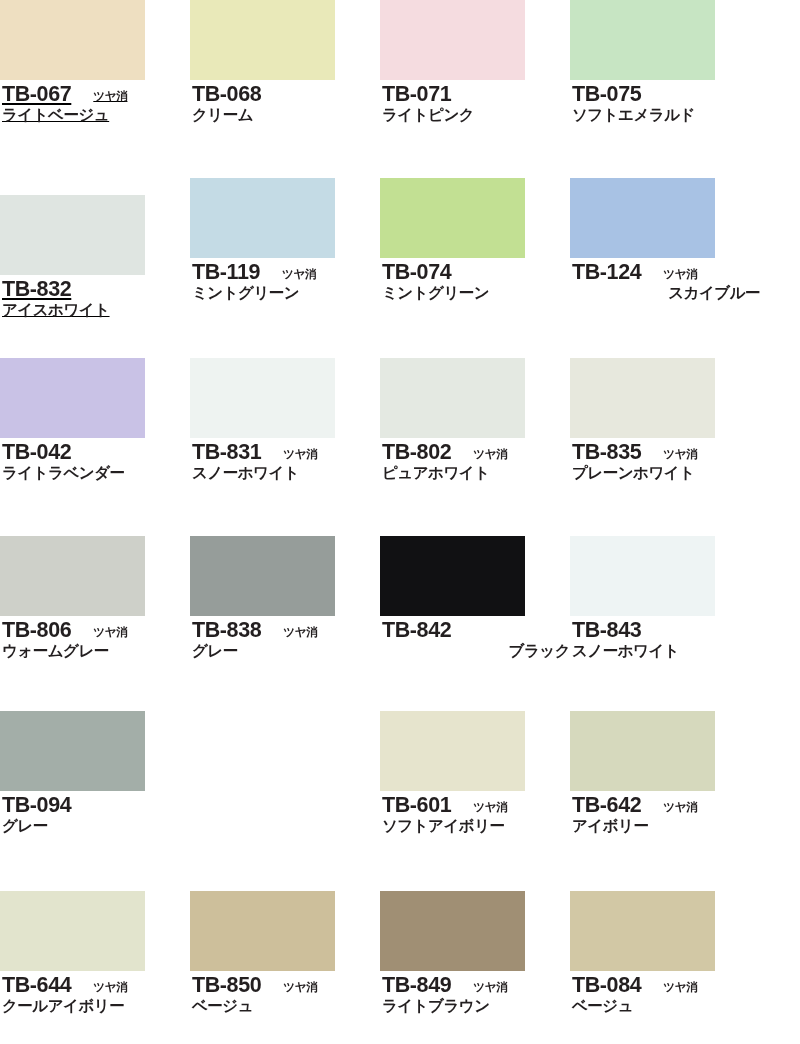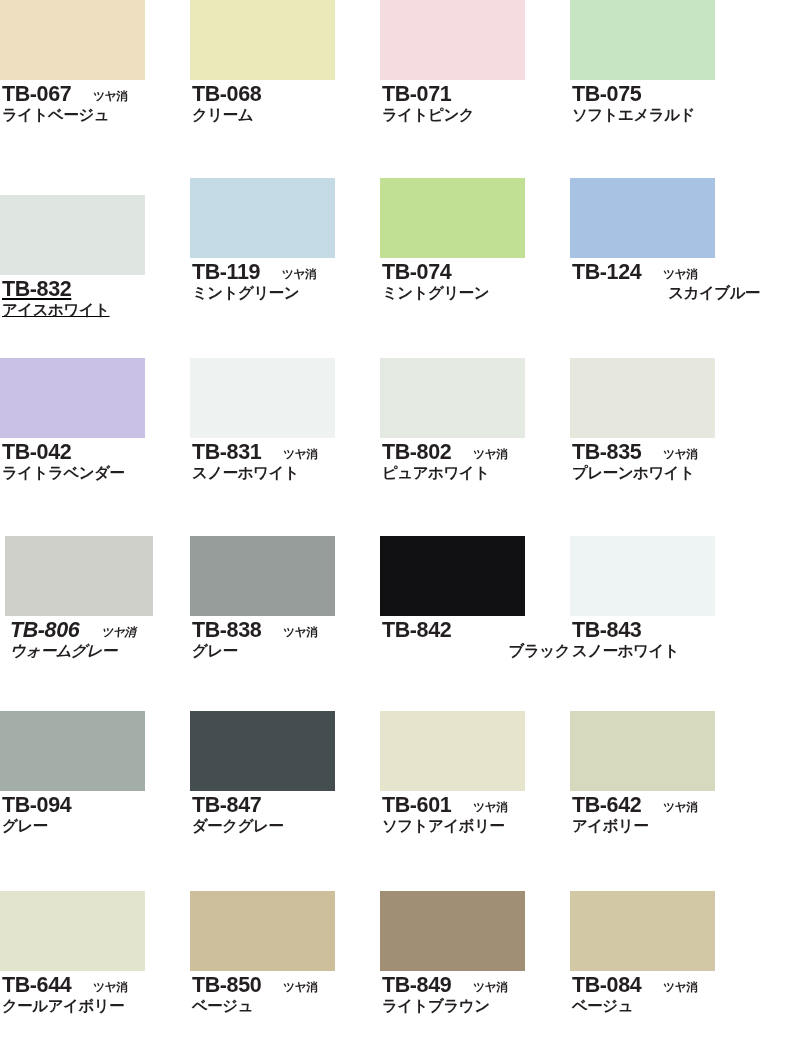--- a/index.html
+++ b/index.html
@@ -67,21 +67,21 @@
     line-height: 1.18;
     letter-spacing: -0.5px;
     white-space: nowrap;
     margin-top: 1px;
   }
 </style>
 </head>
 <body style="background: rgb(255, 255, 255);">
 
 <div id="chart">
-    <div class="cell col0" style="left: 0px; top: 0px;">
+    <div class="cell col0" style="left: 0px; top: 0px; text-decoration: underline;">
       <div class="swatch" style="background-color: rgb(238, 223, 193);"></div>
       <div class="meta">
         <div class="code-line">
           <span class="code">TB-067</span>
           <span class="matte">ツヤ消</span>
         </div>
         <div class="name">ライトベージュ</div>
       </div>
     </div>
     <div class="cell col1" style="left: 190px; top: 0px;">
@@ -181,21 +181,21 @@
     <div class="cell col3" style="left: 570px; top: 358px;">
       <div class="swatch" style="background-color: rgb(231, 232, 221);"></div>
       <div class="meta">
         <div class="code-line">
           <span class="code">TB-835</span>
           <span class="matte">ツヤ消</span>
         </div>
         <div class="name">プレーンホワイト</div>
       </div>
     </div>
-    <div class="cell col0" style="left: 8px; top: 536px; font-style: italic;">
+    <div class="cell col0" style="left: 0px; top: 536px;">
       <div class="swatch" style="background-color: rgb(206, 208, 201);"></div>
       <div class="meta">
         <div class="code-line">
           <span class="code">TB-806</span>
           <span class="matte">ツヤ消</span>
         </div>
         <div class="name">ウォームグレー</div>
       </div>
     </div>
     <div class="cell col1" style="left: 190px; top: 536px;">
@@ -226,29 +226,20 @@
         <div class="name">スノーホワイト</div>
       </div>
     </div>
     <div class="cell col0" style="left: 0px; top: 711px;">
       <div class="swatch" style="background-color: rgb(163, 174, 168);"></div>
       <div class="meta">
         <div class="code-line">
           <span class="code">TB-094</span>
         </div>
         <div class="name">グレー</div>
-      </div>
-    </div>
-    <div class="cell col1" style="left: 190px; top: 711px;">
-      <div class="swatch" style="background-color: rgb(68, 77, 79);"></div>
-      <div class="meta">
-        <div class="code-line">
-          <span class="code">TB-847</span>
-        </div>
-        <div class="name">ダークグレー</div>
       </div>
     </div>
     <div class="cell col2" style="left: 380px; top: 711px;">
       <div class="swatch" style="background-color: rgb(230, 228, 205);"></div>
       <div class="meta">
         <div class="code-line">
           <span class="code">TB-601</span>
           <span class="matte">ツヤ消</span>
         </div>
         <div class="name">ソフトアイボリー</div>

